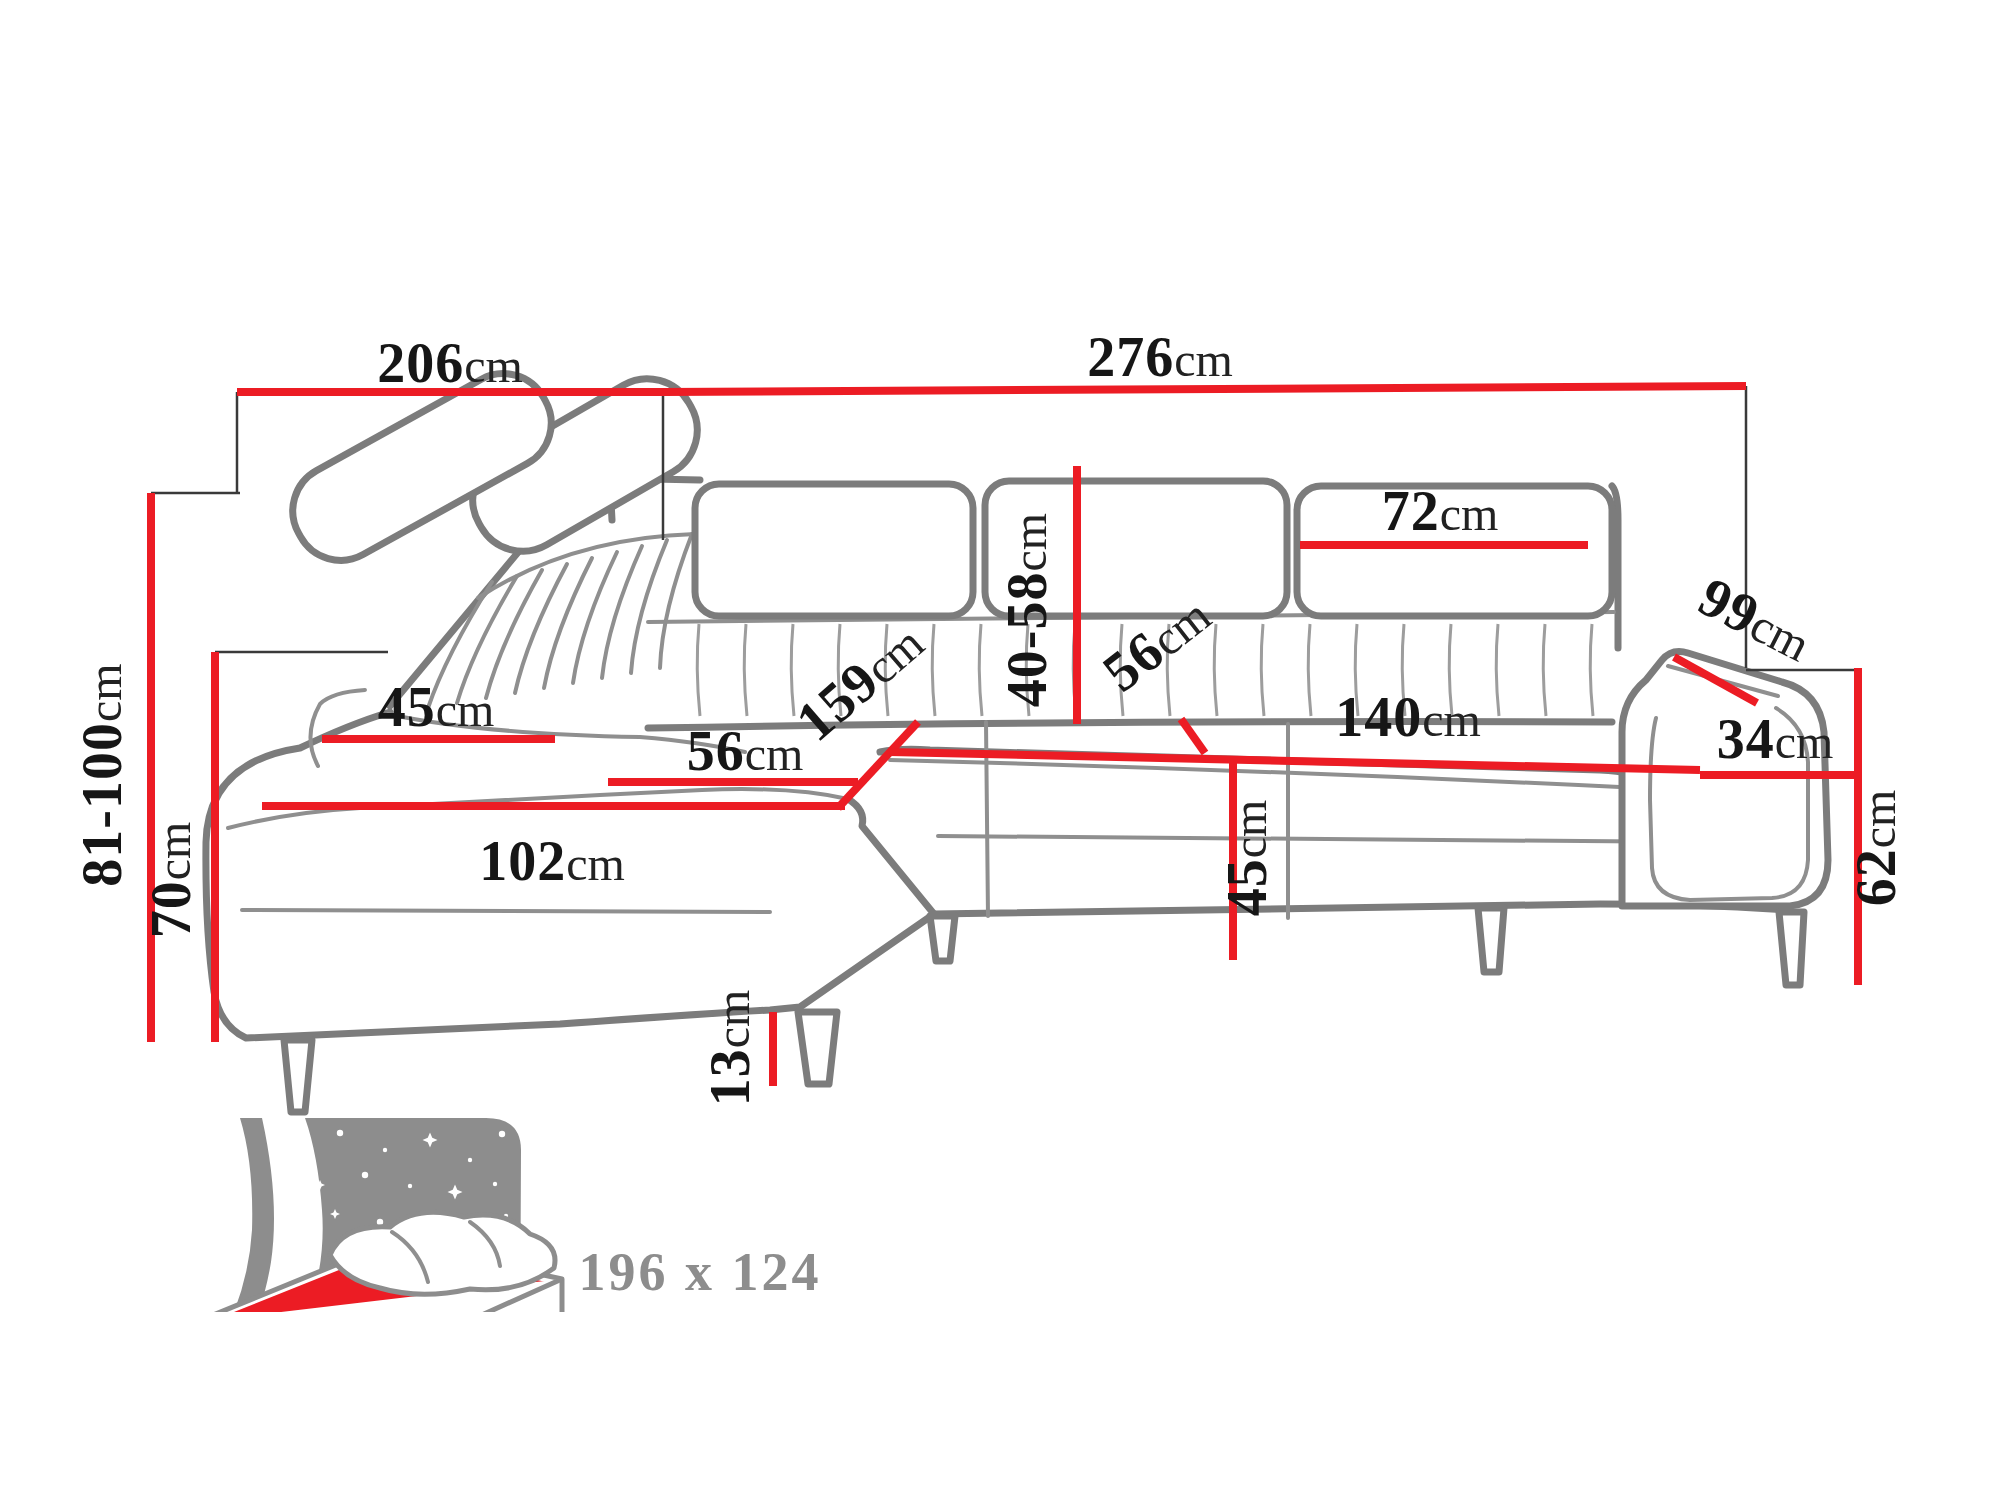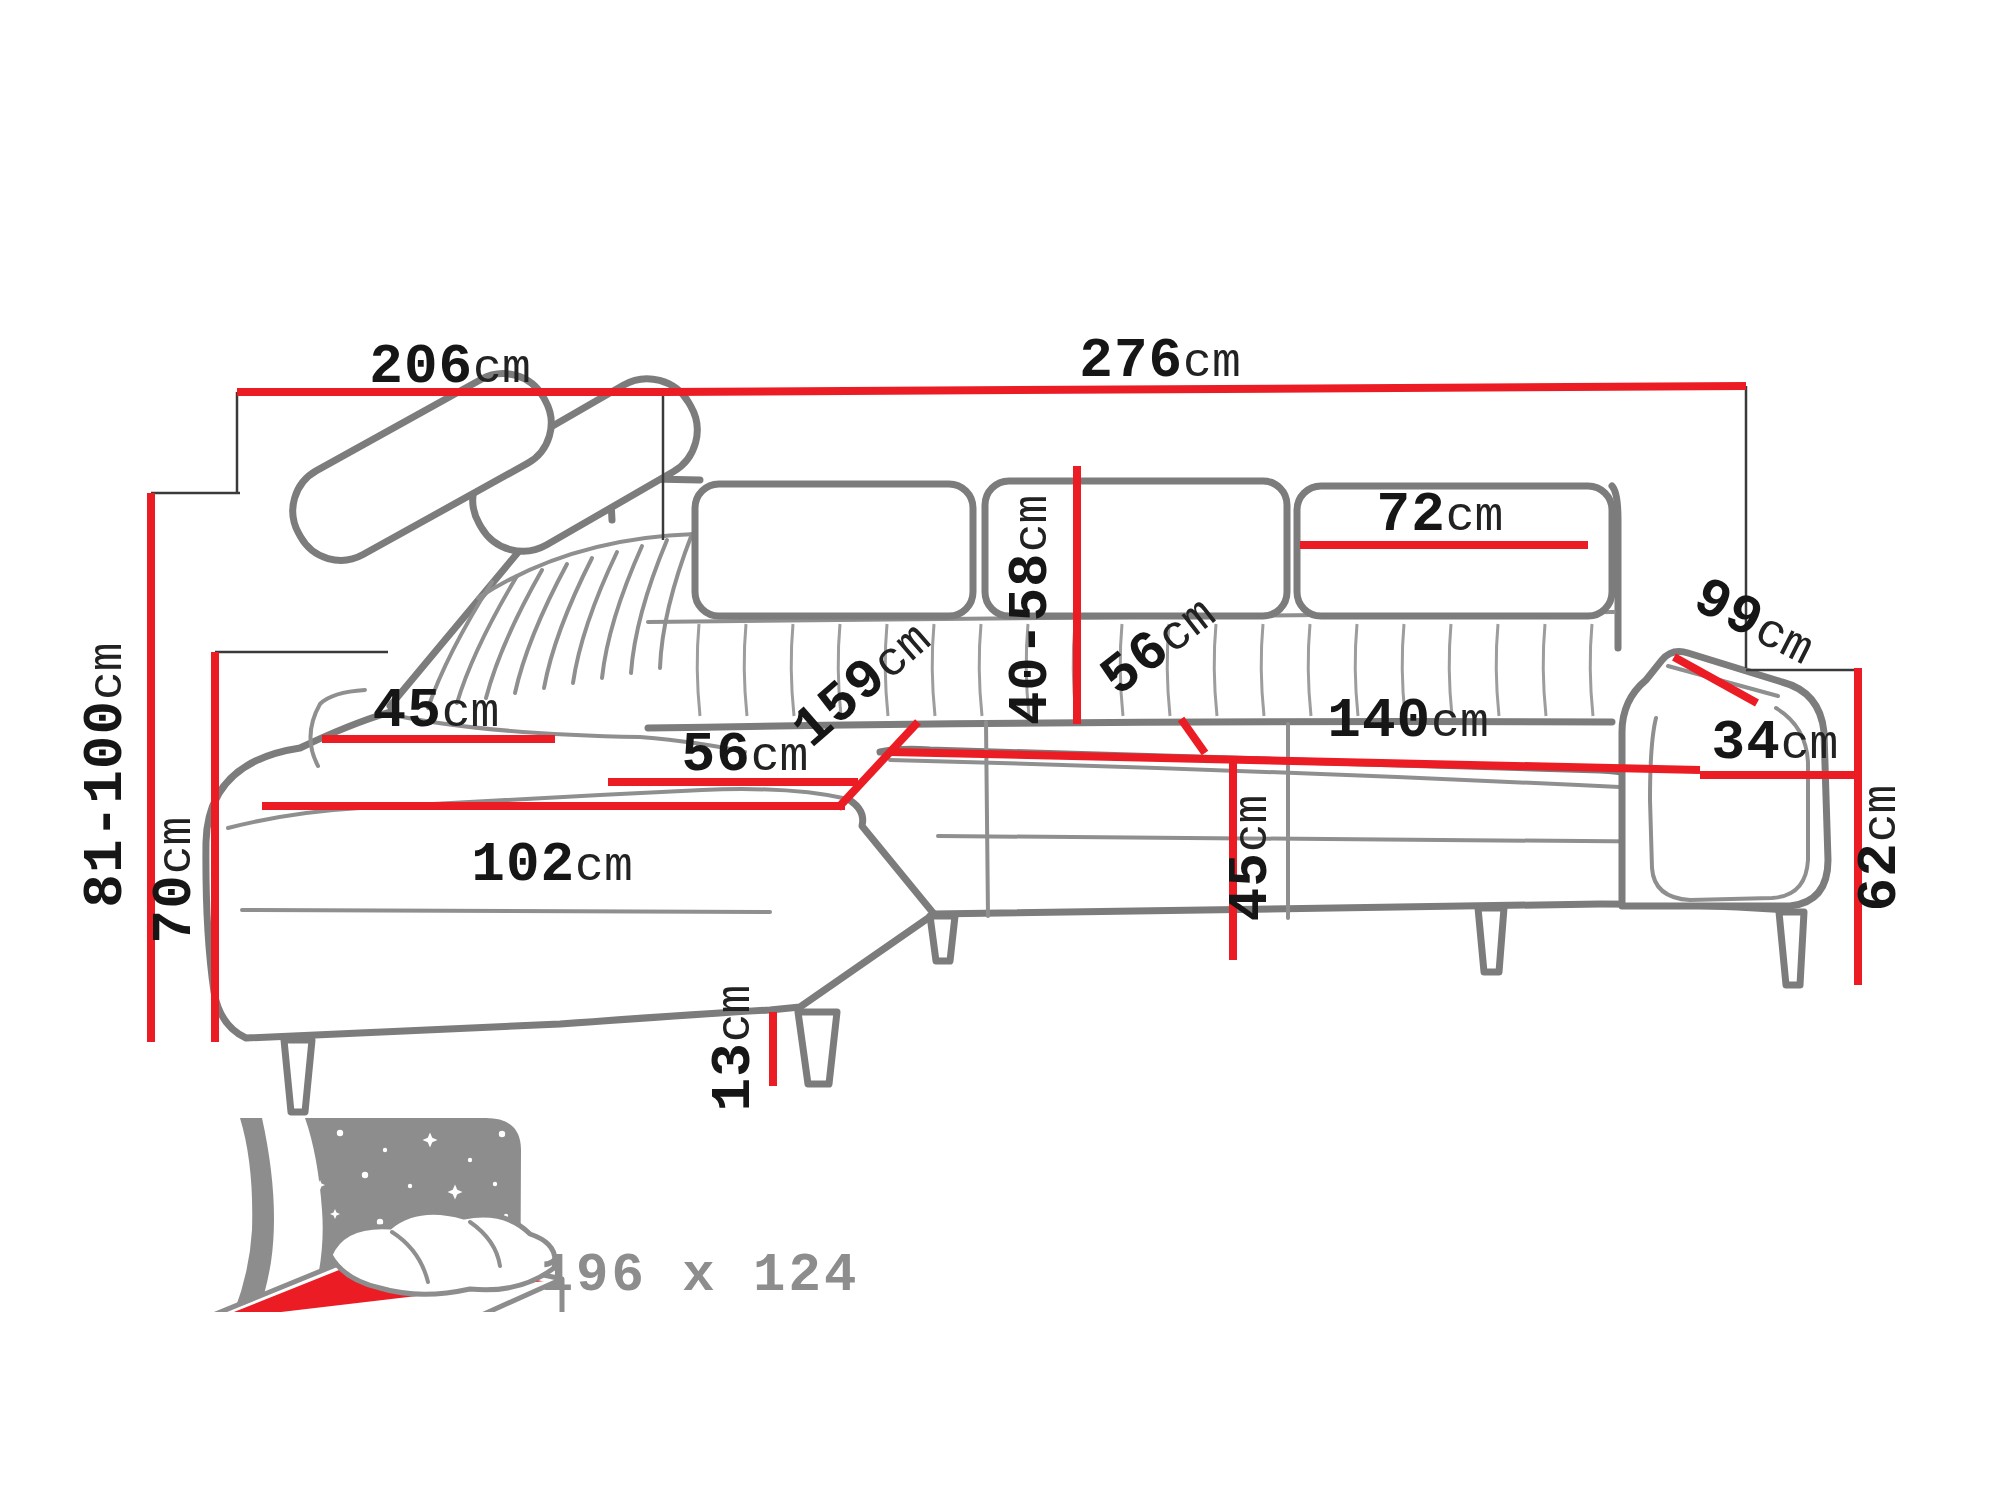--- a/index.html
+++ b/index.html
@@ -1,17 +1,17 @@
 <!DOCTYPE html>
 <html><head>
 <meta charset="utf-8">
 <style>
   html,body{margin:0;padding:0;background:#fff;}
   .stage{position:relative;width:2000px;height:1312px;background:#ffffff;overflow:hidden;
-         font-family:Liberation Mono, monospace;}
+         font-family:Liberation Serif, serif;}
   svg{position:absolute;left:0;top:0;}
   .sofa-line{stroke:#7c7c7c;stroke-width:7;fill:none;stroke-linecap:round;stroke-linejoin:round;}
   .sofa-fill{stroke:#7c7c7c;stroke-width:7;fill:#ffffff;stroke-linecap:round;stroke-linejoin:round;}
   .inner{stroke:#8f8f8f;stroke-width:4;fill:none;stroke-linecap:round;}
   .pleat{stroke:#9d9d9d;stroke-width:3;fill:none;}
   .redline{stroke:#ec1c24;stroke-width:8;fill:none;stroke-linecap:butt;}
   .cline{stroke:#3a3a3a;stroke-width:2.5;fill:none;}
   .dim{fill:#161616;}
   .dim .n{font-weight:bold;font-size:56px;letter-spacing:1px;}
   .dim .u{font-weight:400;font-size:48px;fill:#222;}

